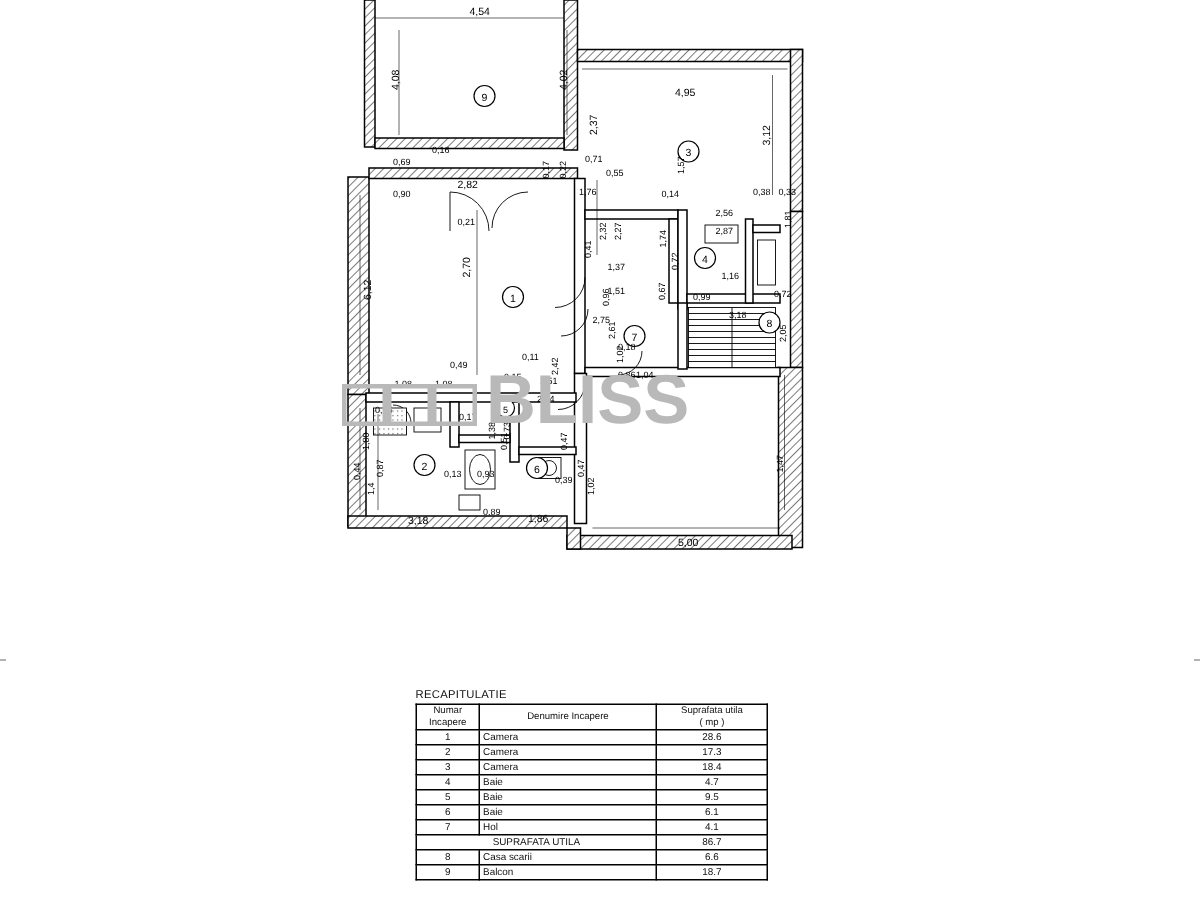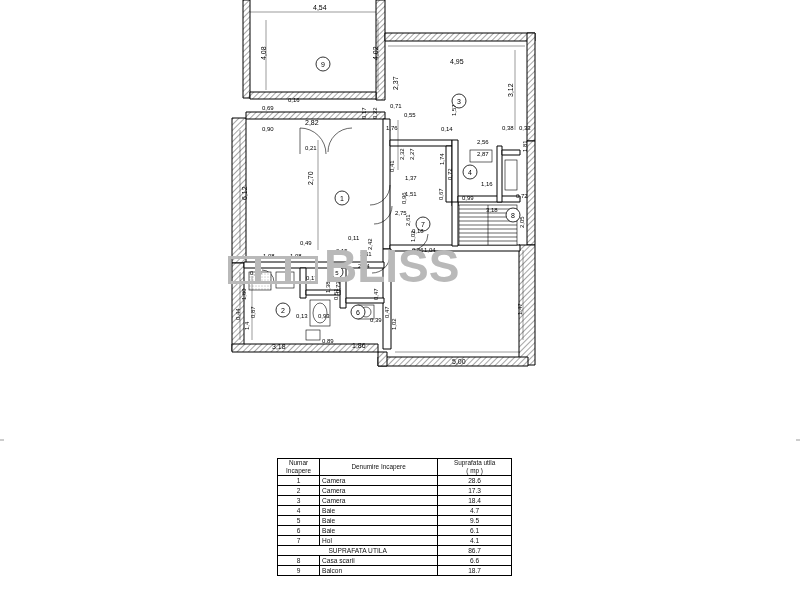--- a/index.html
+++ b/index.html
@@ -261,20 +261,21 @@
   <div class="wm">
     <div class="sq"></div>
     <div class="sq2"></div>
     <div class="sq3"></div>
     <div class="txtwrap">
       <div class="l1">BLISS</div>
     </div>
   </div>
 
   <div id="recap">
+    <div class="title">RECAPITULATIE</div>
     <table class="rc">
       <thead>
         <tr>
           <th class="c-num">
             <div>Numar</div>
             <div>Incapere</div>
           </th>
           <th class="c-name" style="text-align:center">Denumire Incapere</th>
           <th class="c-area">
             <div>Suprafata utila</div>

